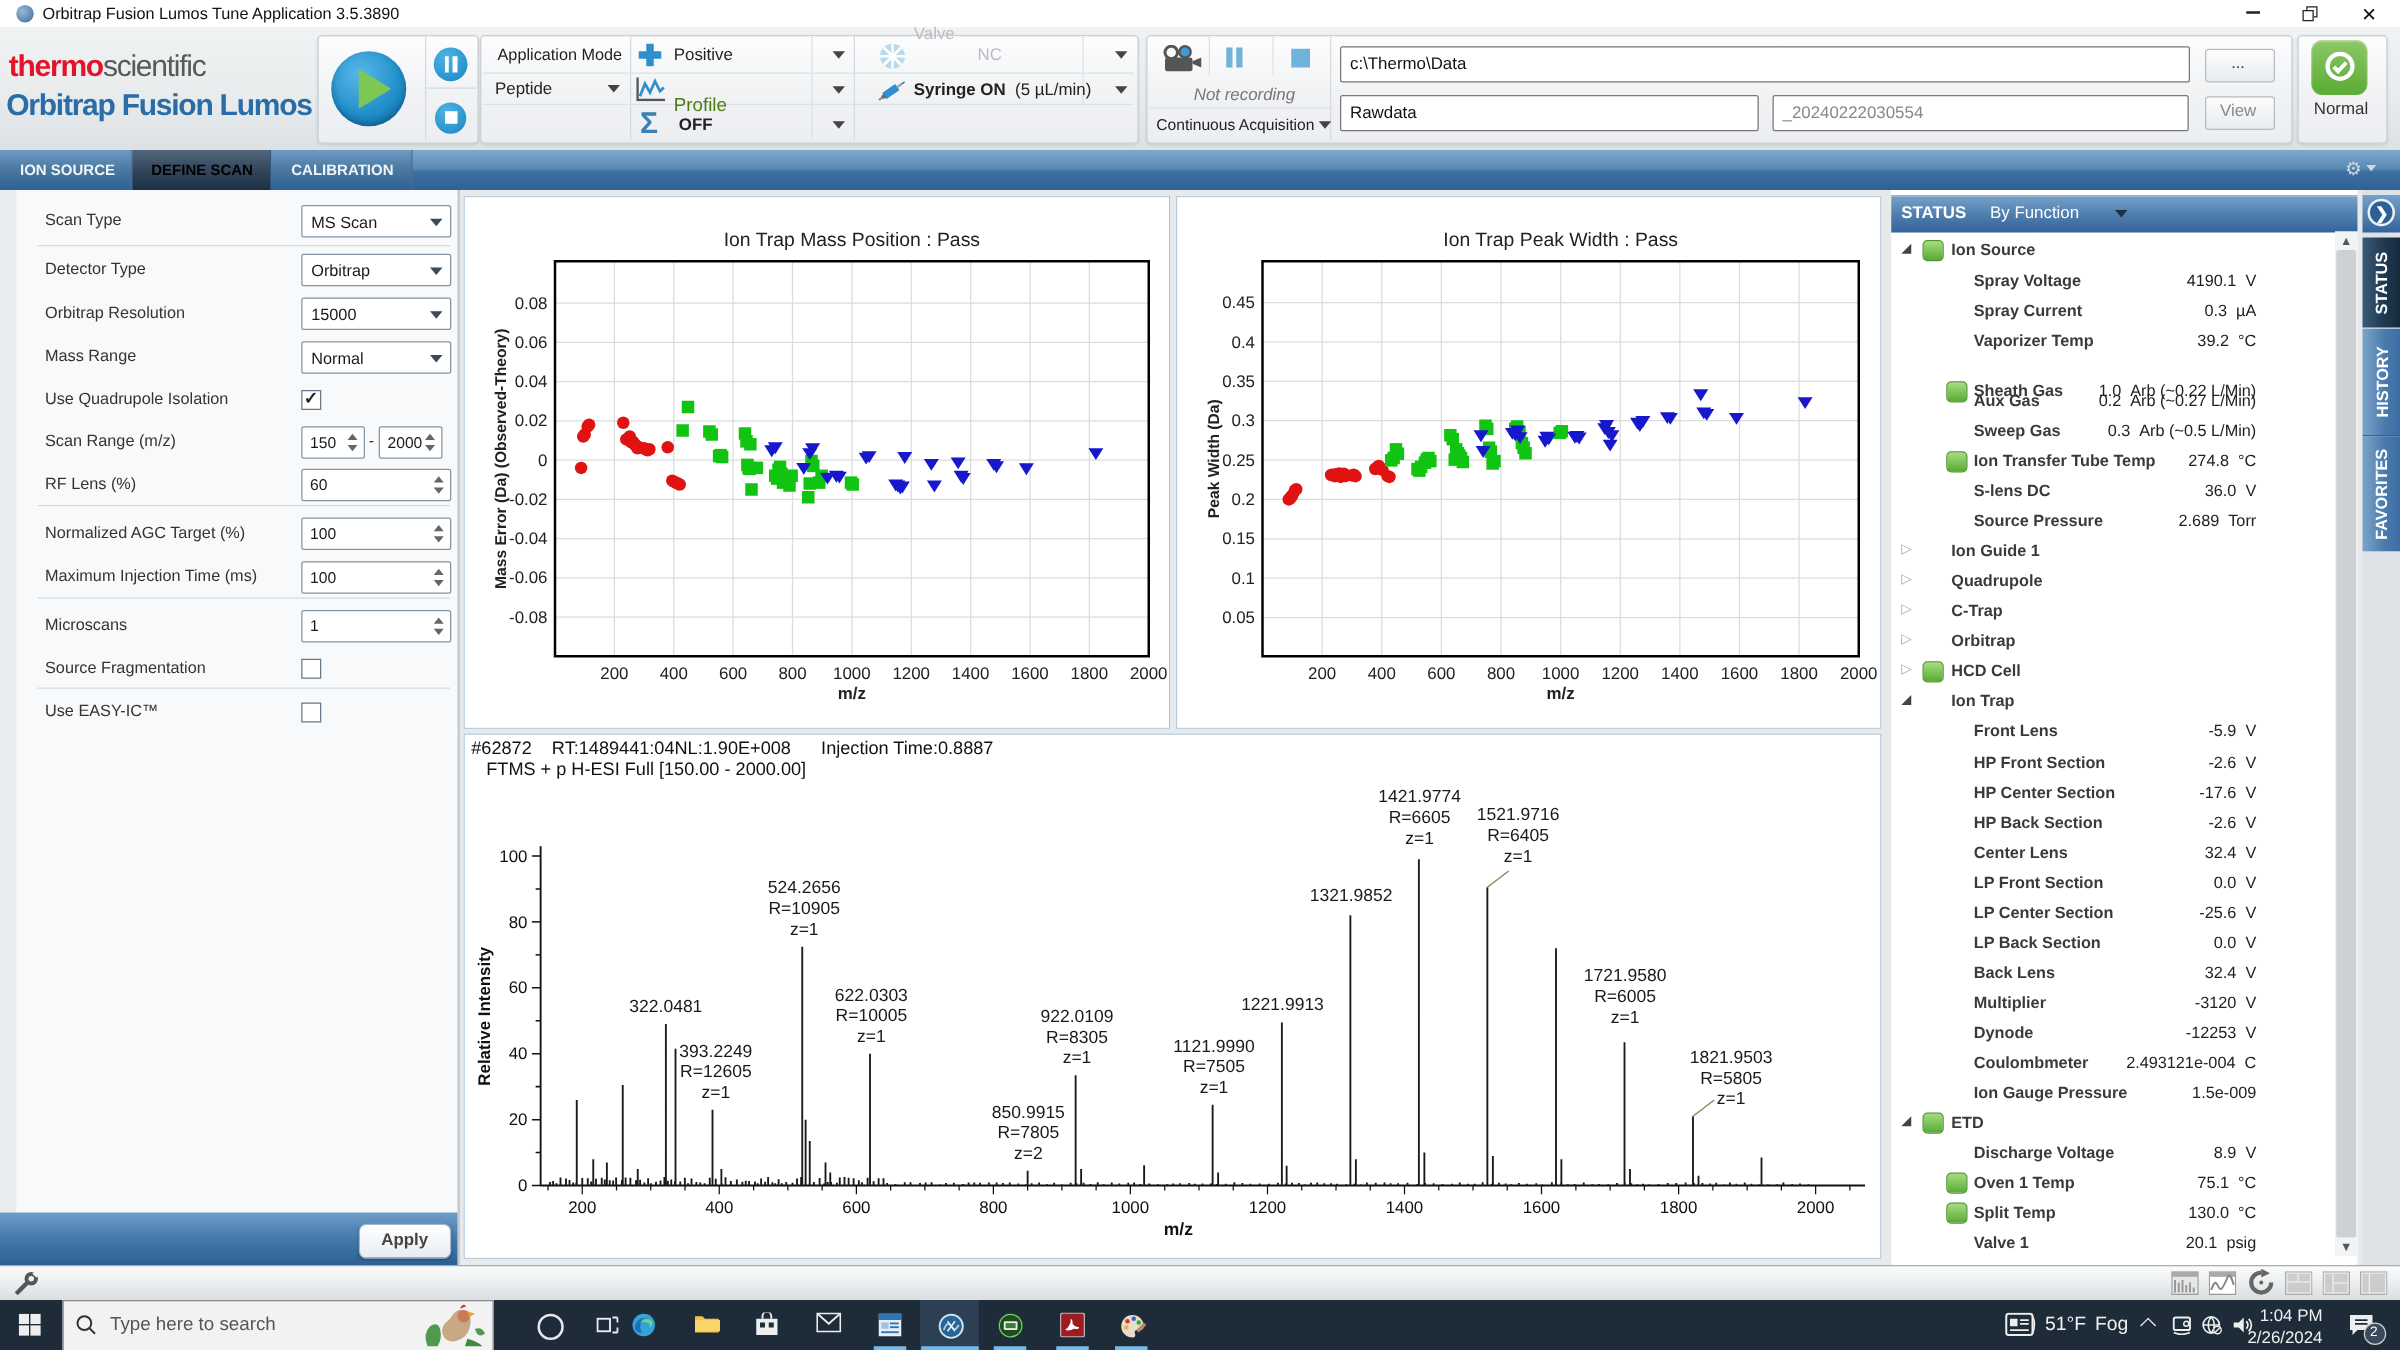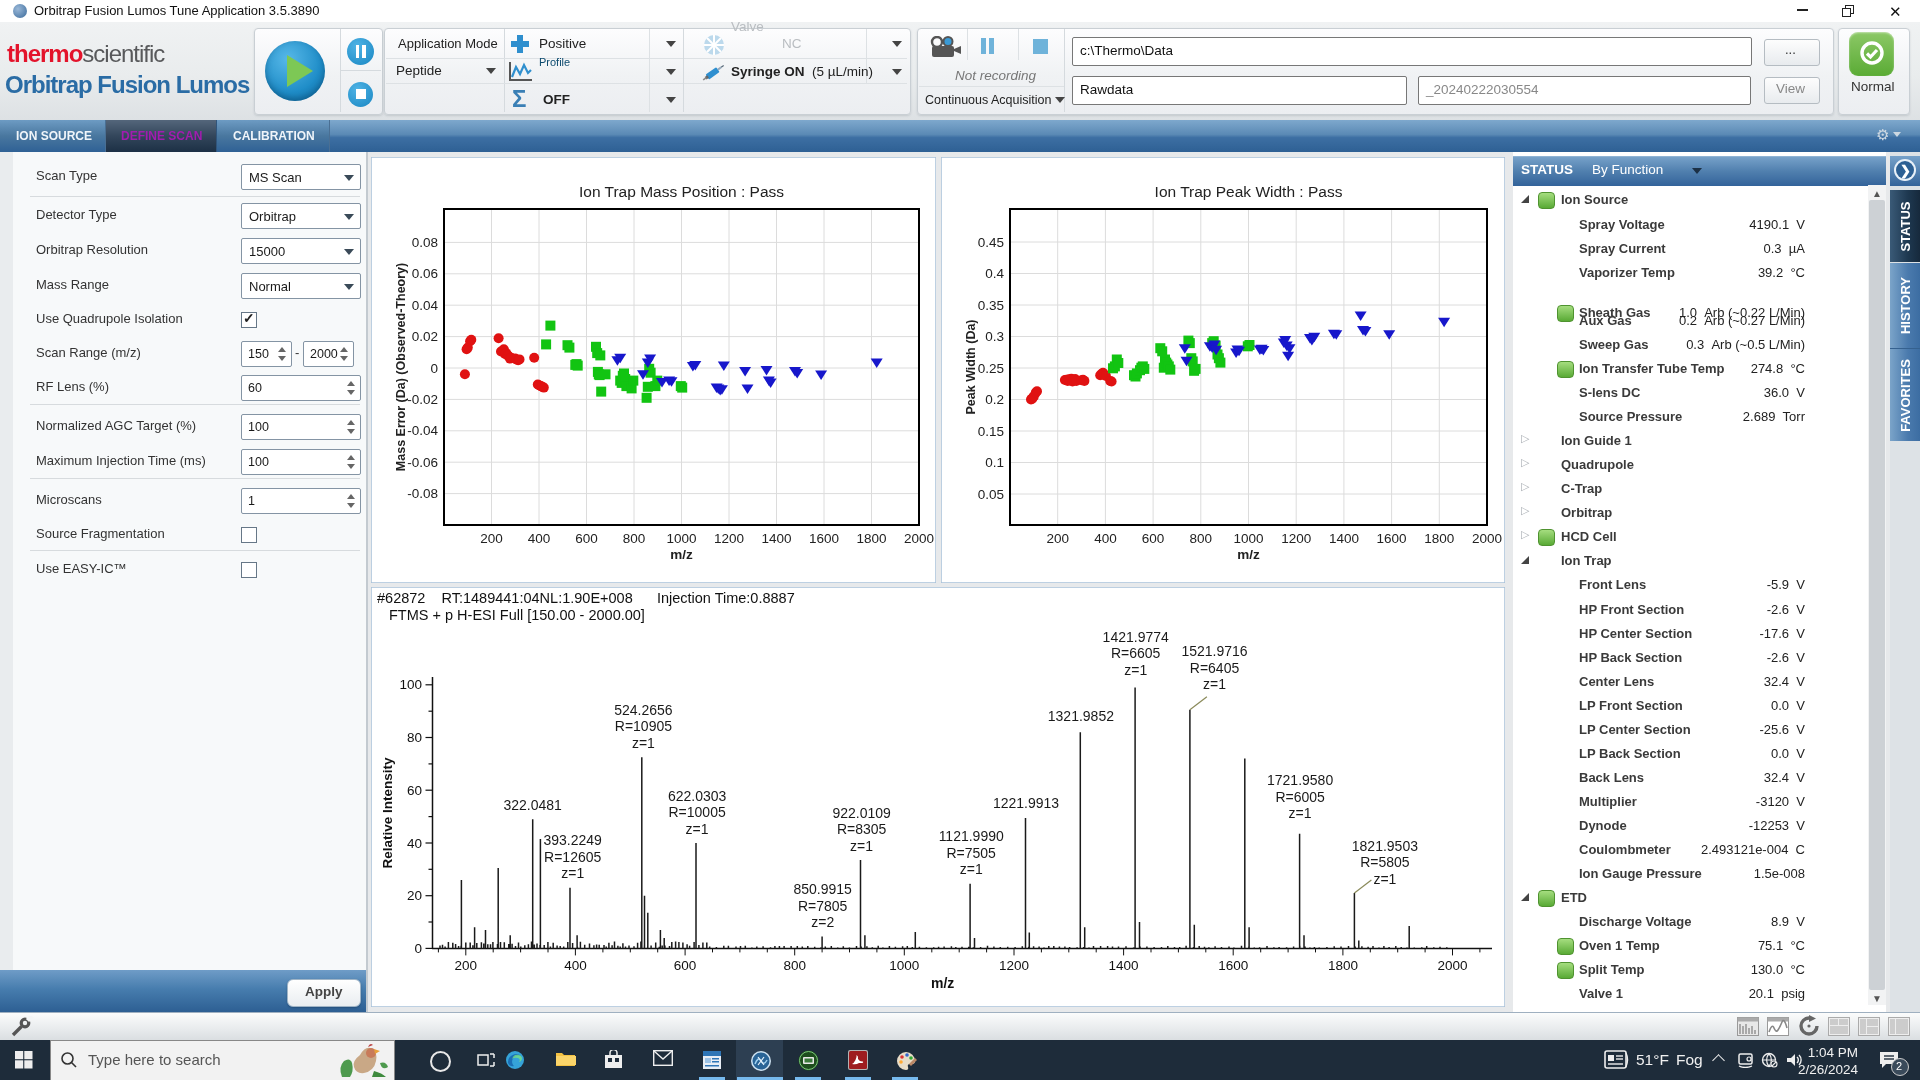--- a/index.html
+++ b/index.html
@@ -57,21 +57,21 @@
 
 <svg class="ab" style="left:509px;top:33px;" width="22" height="22" viewBox="0 0 22 22">
     <path d="M8 2h6v6h6v6h-6v6H8v-6H2V8h6z" fill="#2f8fce"></path>
   </svg>
 <div class="ab" style="left:539px;top:36px;font-size:13.5px;color:#222;">Positive</div>
 <div class="ab" style="left:666px;top:41px;width:0;height:0;border-left:5px solid transparent;border-right:5px solid transparent;border-top:6px solid #444;"></div>
 <svg class="ab" style="left:509px;top:61px;" width="24" height="20" viewBox="0 0 24 20">
     <path d="M1 1v18h22" stroke="#555" stroke-width="2" fill="none"></path>
     <path d="M3 16 L7 6 L11 13 L15 4 L19 12 L22 9" stroke="#2f8fce" stroke-width="2.2" fill="none"></path>
   </svg>
-<div class="ab" style="left:539px;top:56px;font-size:11px;color:#0c4a6e;">Profile</div>
+<div class="ab" style="left:539px;top:76px;font-size:15px;color:#4d7c0f;">Profile</div>
 <div class="ab" style="left:666px;top:69px;width:0;height:0;border-left:5px solid transparent;border-right:5px solid transparent;border-top:6px solid #444;"></div>
 <div class="ab" style="left:512px;top:85px;font-size:24px;font-weight:bold;color:#3a7fb5;">Σ</div>
 <div class="ab" style="left:543px;top:92px;font-size:13.5px;font-weight:bold;color:#222;">OFF</div>
 <div class="ab" style="left:666px;top:97px;width:0;height:0;border-left:5px solid transparent;border-right:5px solid transparent;border-top:6px solid #444;"></div>
 
 <svg class="ab" style="left:702px;top:33px;" width="24" height="24" viewBox="0 0 24 24">
     <circle cx="12" cy="12" r="10" fill="#bcd9ec"></circle>
     <circle cx="12" cy="12" r="3" fill="#fff"></circle>
     <g stroke="#fff" stroke-width="2">
       <line x1="12" y1="2" x2="12" y2="9"></line>
@@ -131,21 +131,21 @@
 <svg class="ab" style="left:1857px;top:38px;" width="30" height="30" viewBox="0 0 30 30">
     <circle cx="15" cy="15" r="10" fill="none" stroke="#fff" stroke-width="3.4"></circle>
     <path d="M10 15.5l3.5 3.5 6.5-7" stroke="#fff" stroke-width="3.2" fill="none"></path>
   </svg>
 <div class="ab" style="left:1851px;top:79px;font-size:13.5px;color:#333;">Normal</div>
 
 <div class="ab" style="left:0;top:120px;width:1920px;height:32px;background:linear-gradient(180deg,#7ea8cd,#5b8ab5 45%,#3d6fa3 55%,#2e6094);"></div>
 <div class="ab" style="left:0;top:120px;width:105px;height:32px;background:linear-gradient(180deg,#6d9bc3,#49779f 50%,#2f6195);border-right:1px solid #4a6f93;"></div>
 <div class="ab" style="left:16px;top:129px;font-size:12px;font-weight:bold;color:#f0f5fa;">ION SOURCE</div>
 <div class="ab" style="left:106px;top:120px;width:110px;height:32px;background:linear-gradient(180deg,#54667b,#33465b 50%,#1c3045);border-right:1px solid #30557c;"></div>
-<div class="ab" style="left:121px;top:129px;font-size:12px;font-weight:bold;color:#a21caf;">DEFINE SCAN</div>
+<div class="ab" style="left:121px;top:129px;font-size:12px;font-weight:bold;color:#000000;">DEFINE SCAN</div>
 <div class="ab" style="left:217px;top:120px;width:112px;height:32px;background:linear-gradient(180deg,#6d9bc3,#49779f 50%,#2f6195);border-right:1px solid #4a6f93;"></div>
 <div class="ab" style="left:233px;top:129px;font-size:12px;font-weight:bold;color:#f0f5fa;">CALIBRATION</div>
 <div class="ab" style="left:1876px;top:126px;font-size:15px;color:#cdd8e2;">⚙</div>
 <div class="ab" style="left:1893px;top:132px;width:0;height:0;border-left:4px solid transparent;border-right:4px solid transparent;border-top:5px solid #cdd8e2;"></div>
 
 <div class="ab" style="left:0;top:152px;width:368px;height:860px;background:#f7f9fa;"></div>
 <div class="ab" style="left:0;top:152px;width:13px;height:818px;background:#e9ecee;"></div>
 <div class="ab" style="left:366px;top:152px;width:2px;height:860px;background:#c3cad0;"></div>
 <div class="ab" style="left:0;top:970px;width:366px;height:42px;background:linear-gradient(180deg,#6f9cc7,#477dae 45%,#2d5f93);"></div>
 <div class="ab" style="left:287px;top:979px;width:72px;height:26px;background:linear-gradient(180deg,#ffffff,#e9edf0);border:1px solid #9fb4c6;border-radius:6px;box-shadow:0 1px 2px rgba(0,30,60,.3);"></div>
@@ -721,21 +721,21 @@
 <div class="trow" style="top:814px;">
     <span class="nm" style="left:66px;">Dynode</span>
     <span class="vl">-12253&nbsp;&nbsp;V</span>
   </div>
 <div class="trow" style="top:838px;">
     <span class="nm" style="left:66px;">Coulombmeter</span>
     <span class="vl">2.493121e-004&nbsp;&nbsp;C</span>
   </div>
 <div class="trow" style="top:862px;">
     <span class="nm" style="left:66px;">Ion Gauge Pressure</span>
-    <span class="vl">1.5e-008</span>
+    <span class="vl">1.5e-009</span>
   </div>
 <div class="trow" style="top:886px;">
     <span style="position:absolute;left:8px;top:7px;width:0;height:0;border-left:8px solid transparent;border-bottom:8px solid #444;"></span>
     <span class="led" style="left:25px;"></span>
     <span class="nm" style="left:48px;">ETD</span>
   </div>
 <div class="trow" style="top:910px;">
     <span class="nm" style="left:66px;">Discharge Voltage</span>
     <span class="vl">8.9&nbsp;&nbsp;V</span>
   </div>

